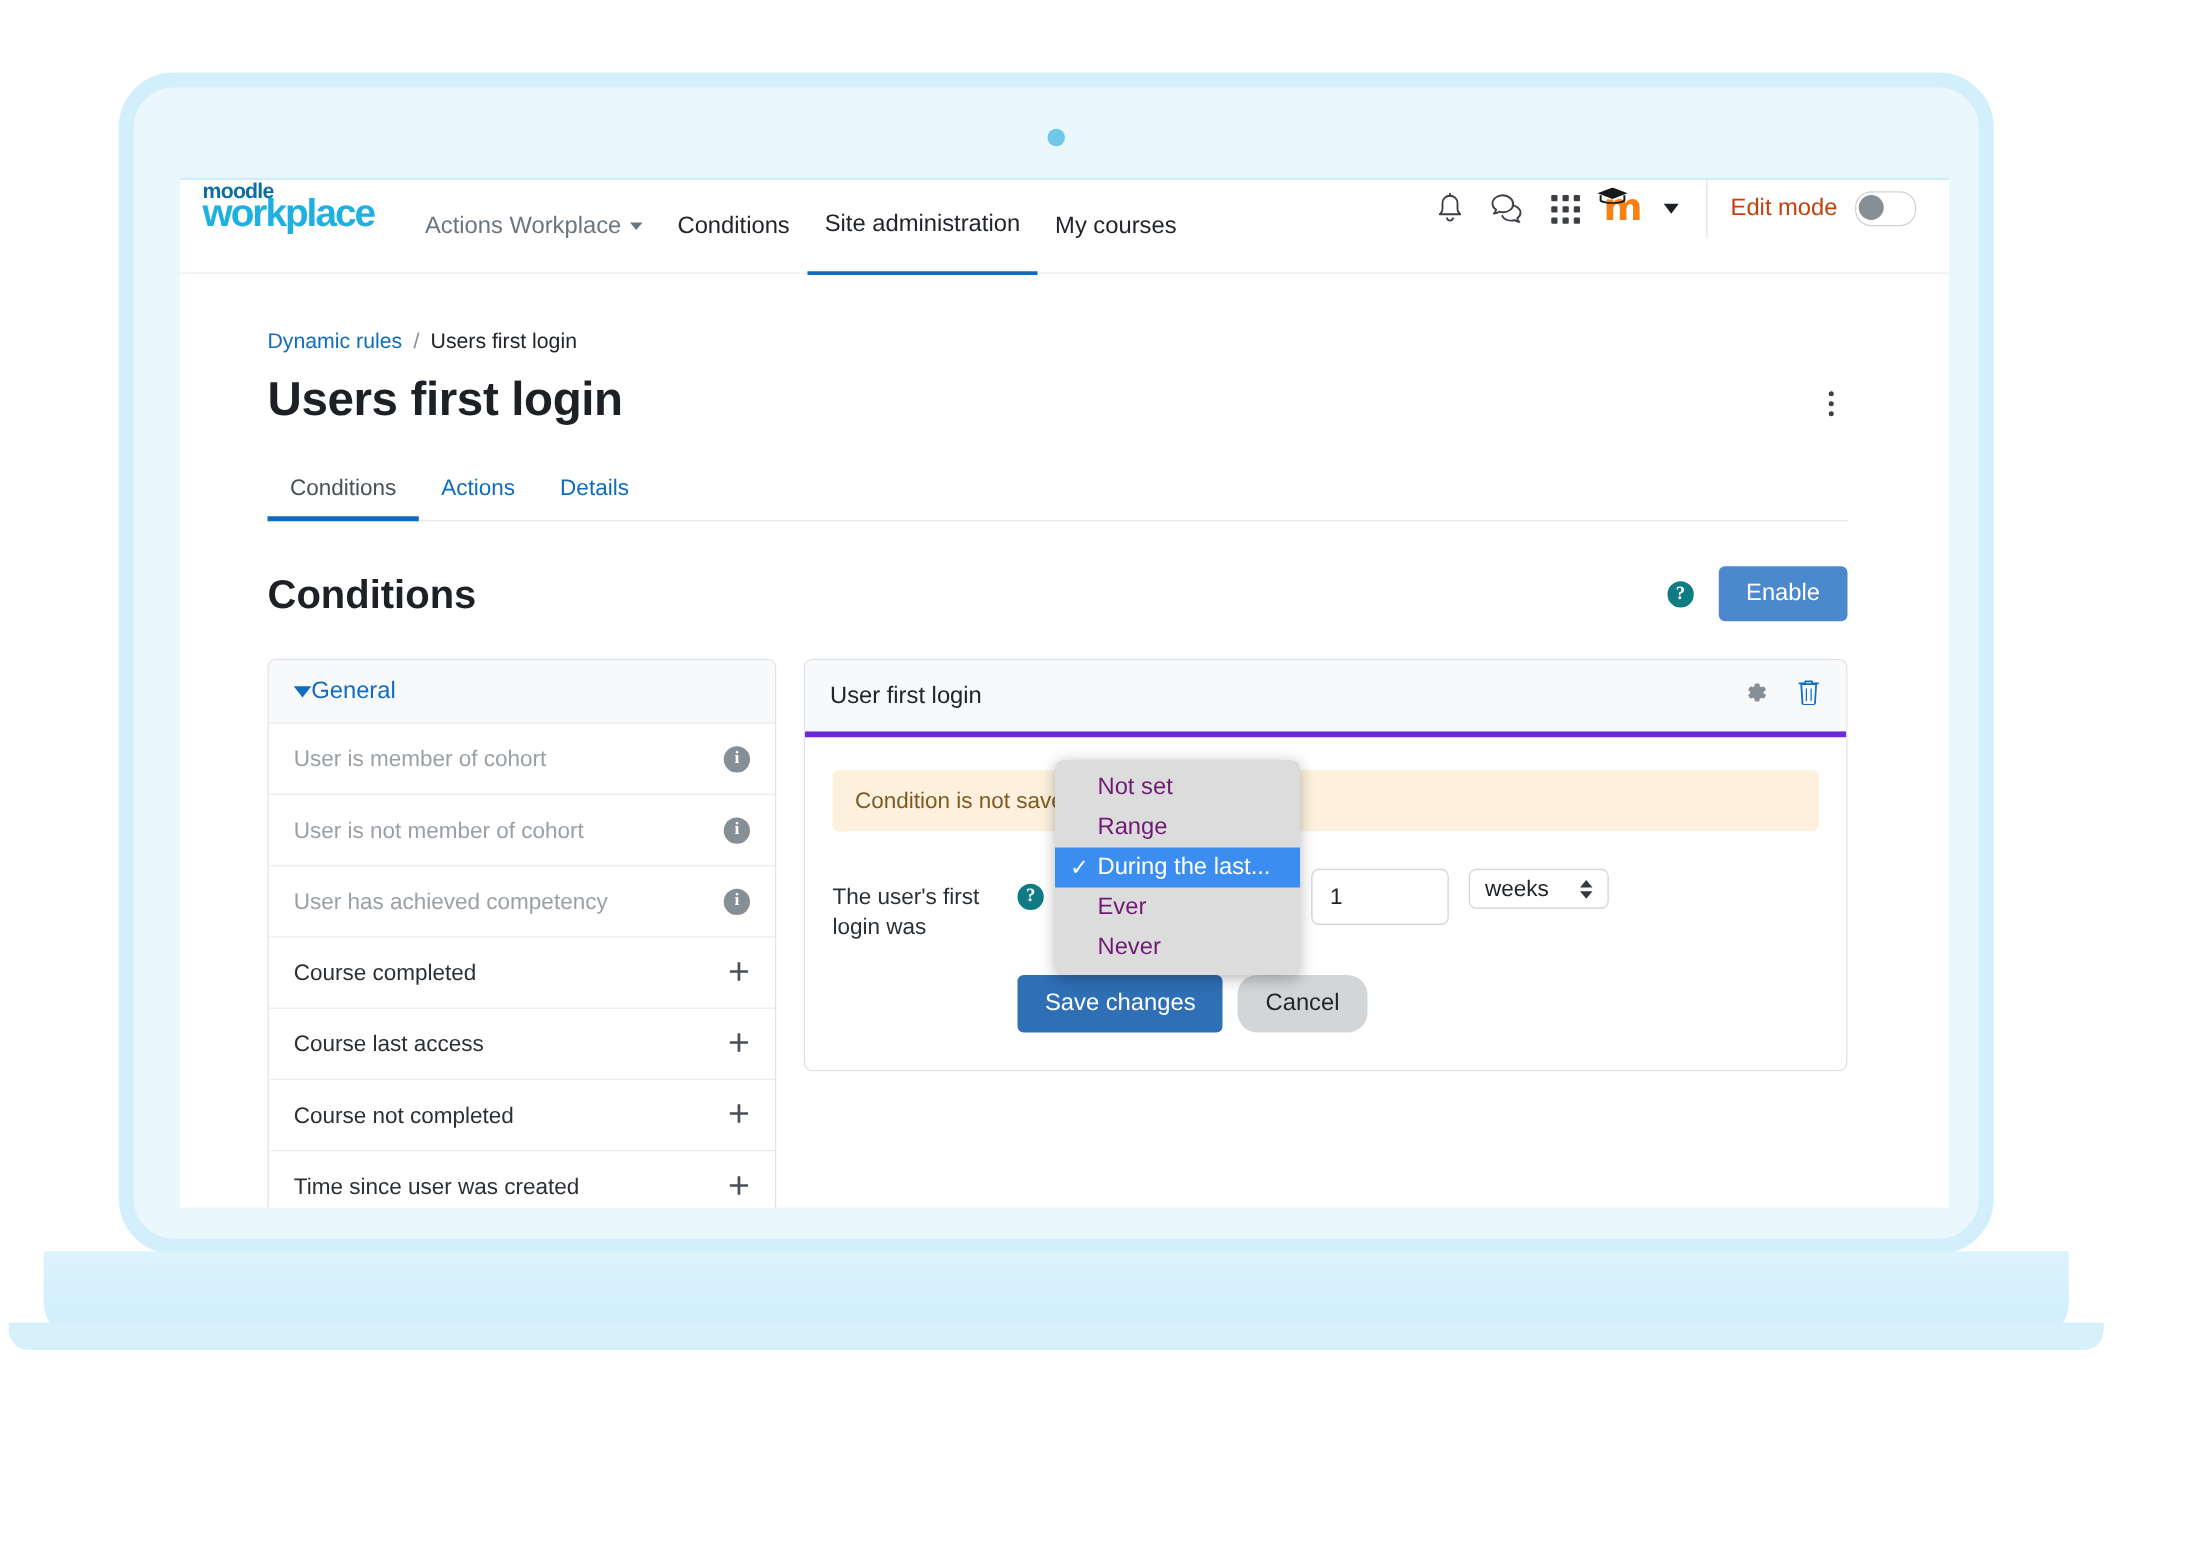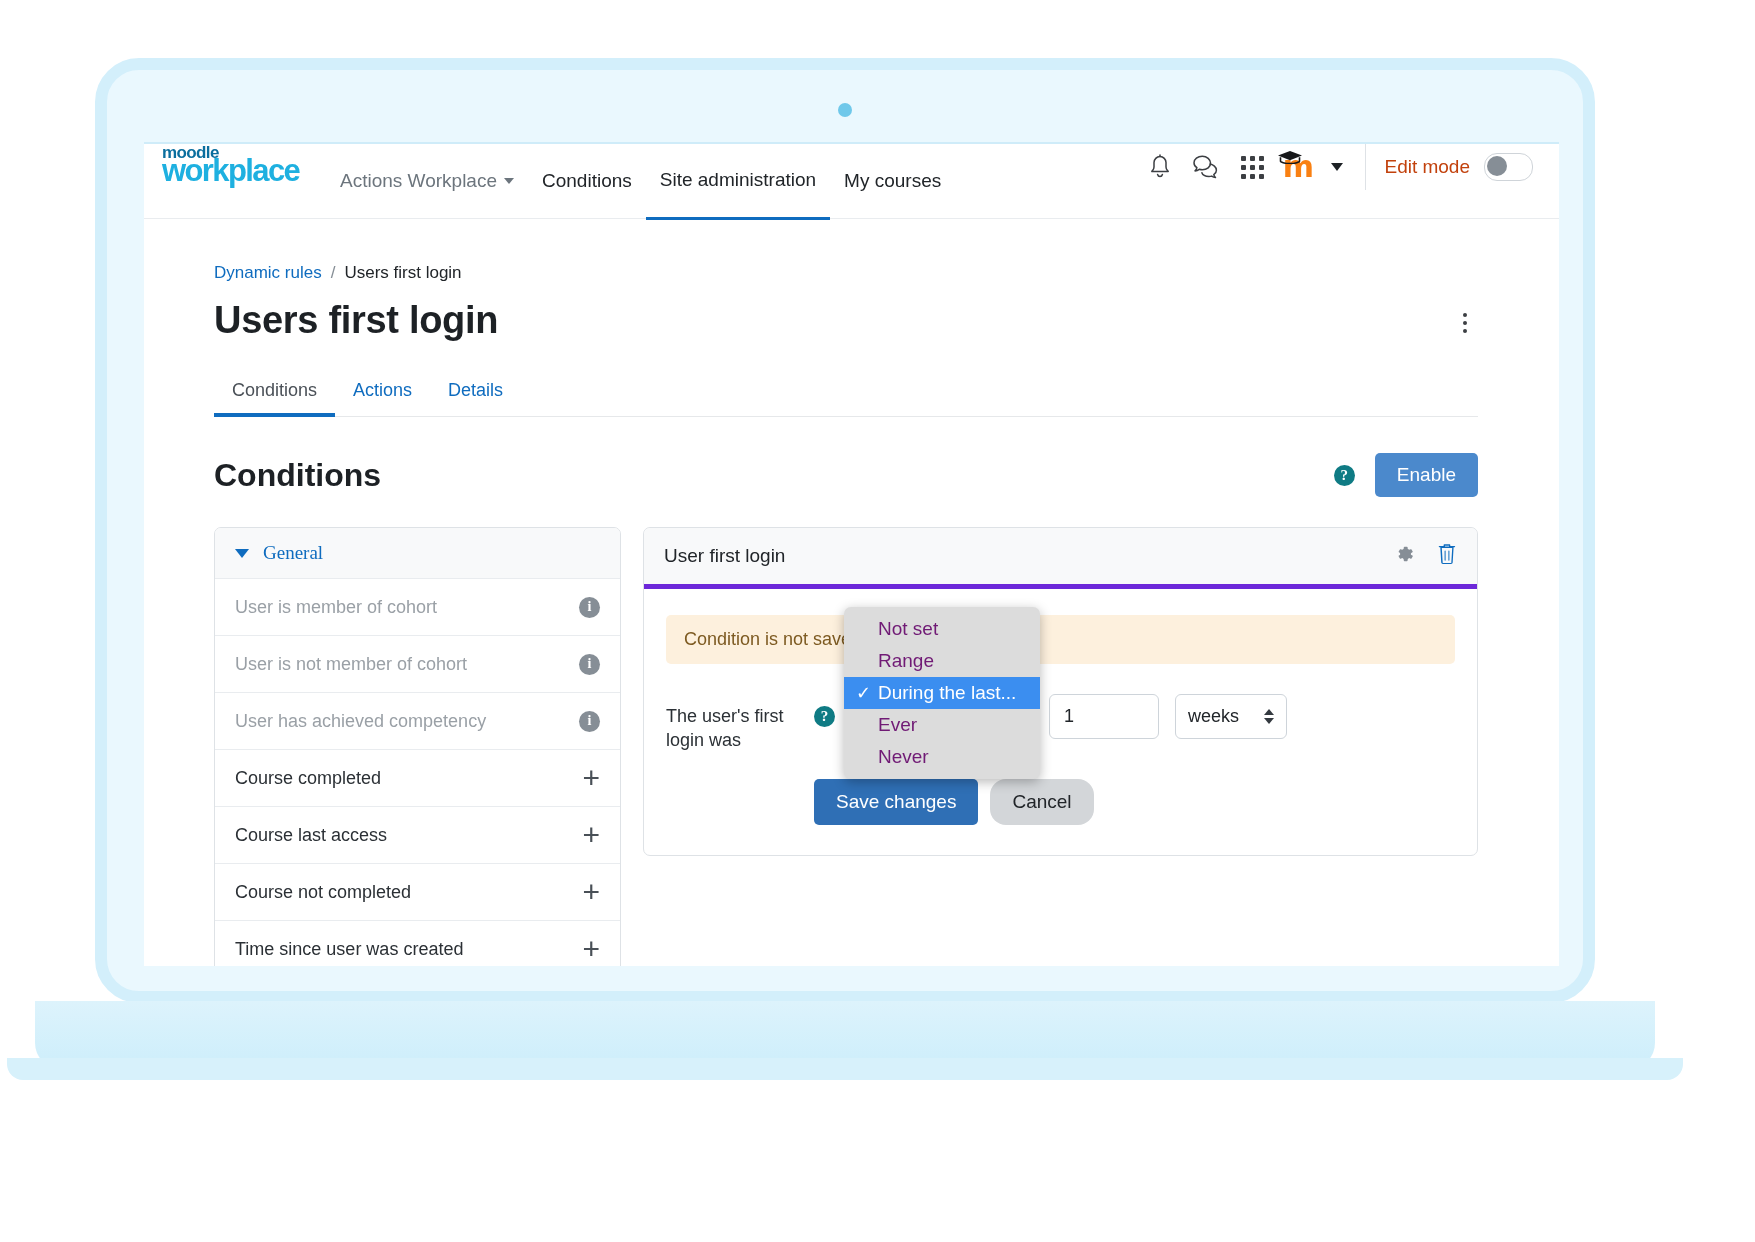--- a/index.html
+++ b/index.html
@@ -143,22 +143,22 @@
     font-size:19px;padding:11px 22px;cursor:pointer;font-family:"Liberation Sans",sans-serif;
   }
 
   
   .cols{display:flex;gap:22px;margin-top:30px;}
   .left-panel{
     width:405px;border:1px solid #dee2e6;border-radius:7px;overflow:hidden;
     background:#fff;flex:0 0 405px;
   }
   .group-head{
-    background:#f8f9fa;padding:14px 20px;display:flex;align-items:center;gap:14px;
-    border-bottom:1px solid #e9ecef;cursor:pointer;font-family:Liberation Serif, serif;
+    background:#f8f9fa;padding:14px 20px;display:flex;align-items:center;
+    border-bottom:1px solid #e9ecef;cursor:pointer;
   }
   .group-head .tri{
     width:0;height:0;border-left:7px solid transparent;border-right:7px solid transparent;
     border-top:9px solid #0f6cbf;
   }
   .group-head .lbl{color:#0f6cbf;font-size:19px;}
   .cond-item{
     padding:16px 20px;border-bottom:1px solid #e9ecef;display:flex;align-items:center;
     font-size:18px;cursor:pointer;min-height:24px;
   }
@@ -206,21 +206,21 @@
     width:182px;height:45px;border:1px solid #ced4da;border-radius:6px;background:#fff;
     display:flex;align-items:center;padding:0 12px;font-size:18px;color:#212529;
     box-shadow:0 0 0 2px rgba(15,108,191,.35);cursor:pointer;box-sizing:border-box;
   }
   .num-input{
     width:110px;height:45px;border:1px solid #ced4da;border-radius:6px;background:#fff;
     display:flex;align-items:center;padding:0 14px;font-size:18px;color:#212529;
     box-sizing:border-box;
   }
   .unit-select{
-    width:112px;height:45px;border:1px solid #ced4da;border-radius:6px;background:#fff;
+    width:112px;height:32px;border:1px solid #ced4da;border-radius:6px;background:#fff;
     display:flex;align-items:center;padding:0 12px;font-size:18px;color:#212529;
     box-sizing:border-box;cursor:pointer;
   }
   .spin{margin-left:auto;display:flex;flex-direction:column;gap:3px;align-items:center;}
   .spin .up{width:0;height:0;border-left:5px solid transparent;border-right:5px solid transparent;border-bottom:6px solid #343a40;}
   .spin .dn{width:0;height:0;border-left:5px solid transparent;border-right:5px solid transparent;border-top:6px solid #343a40;}
   .btn-row{display:flex;gap:12px;margin-top:26px;margin-left:148px;}
   .btn-primary{
     background:#2f6fb5;color:#fff;border:none;border-radius:5px;font-size:19px;
     padding:12px 22px;cursor:pointer;font-family:"Liberation Sans",sans-serif;

